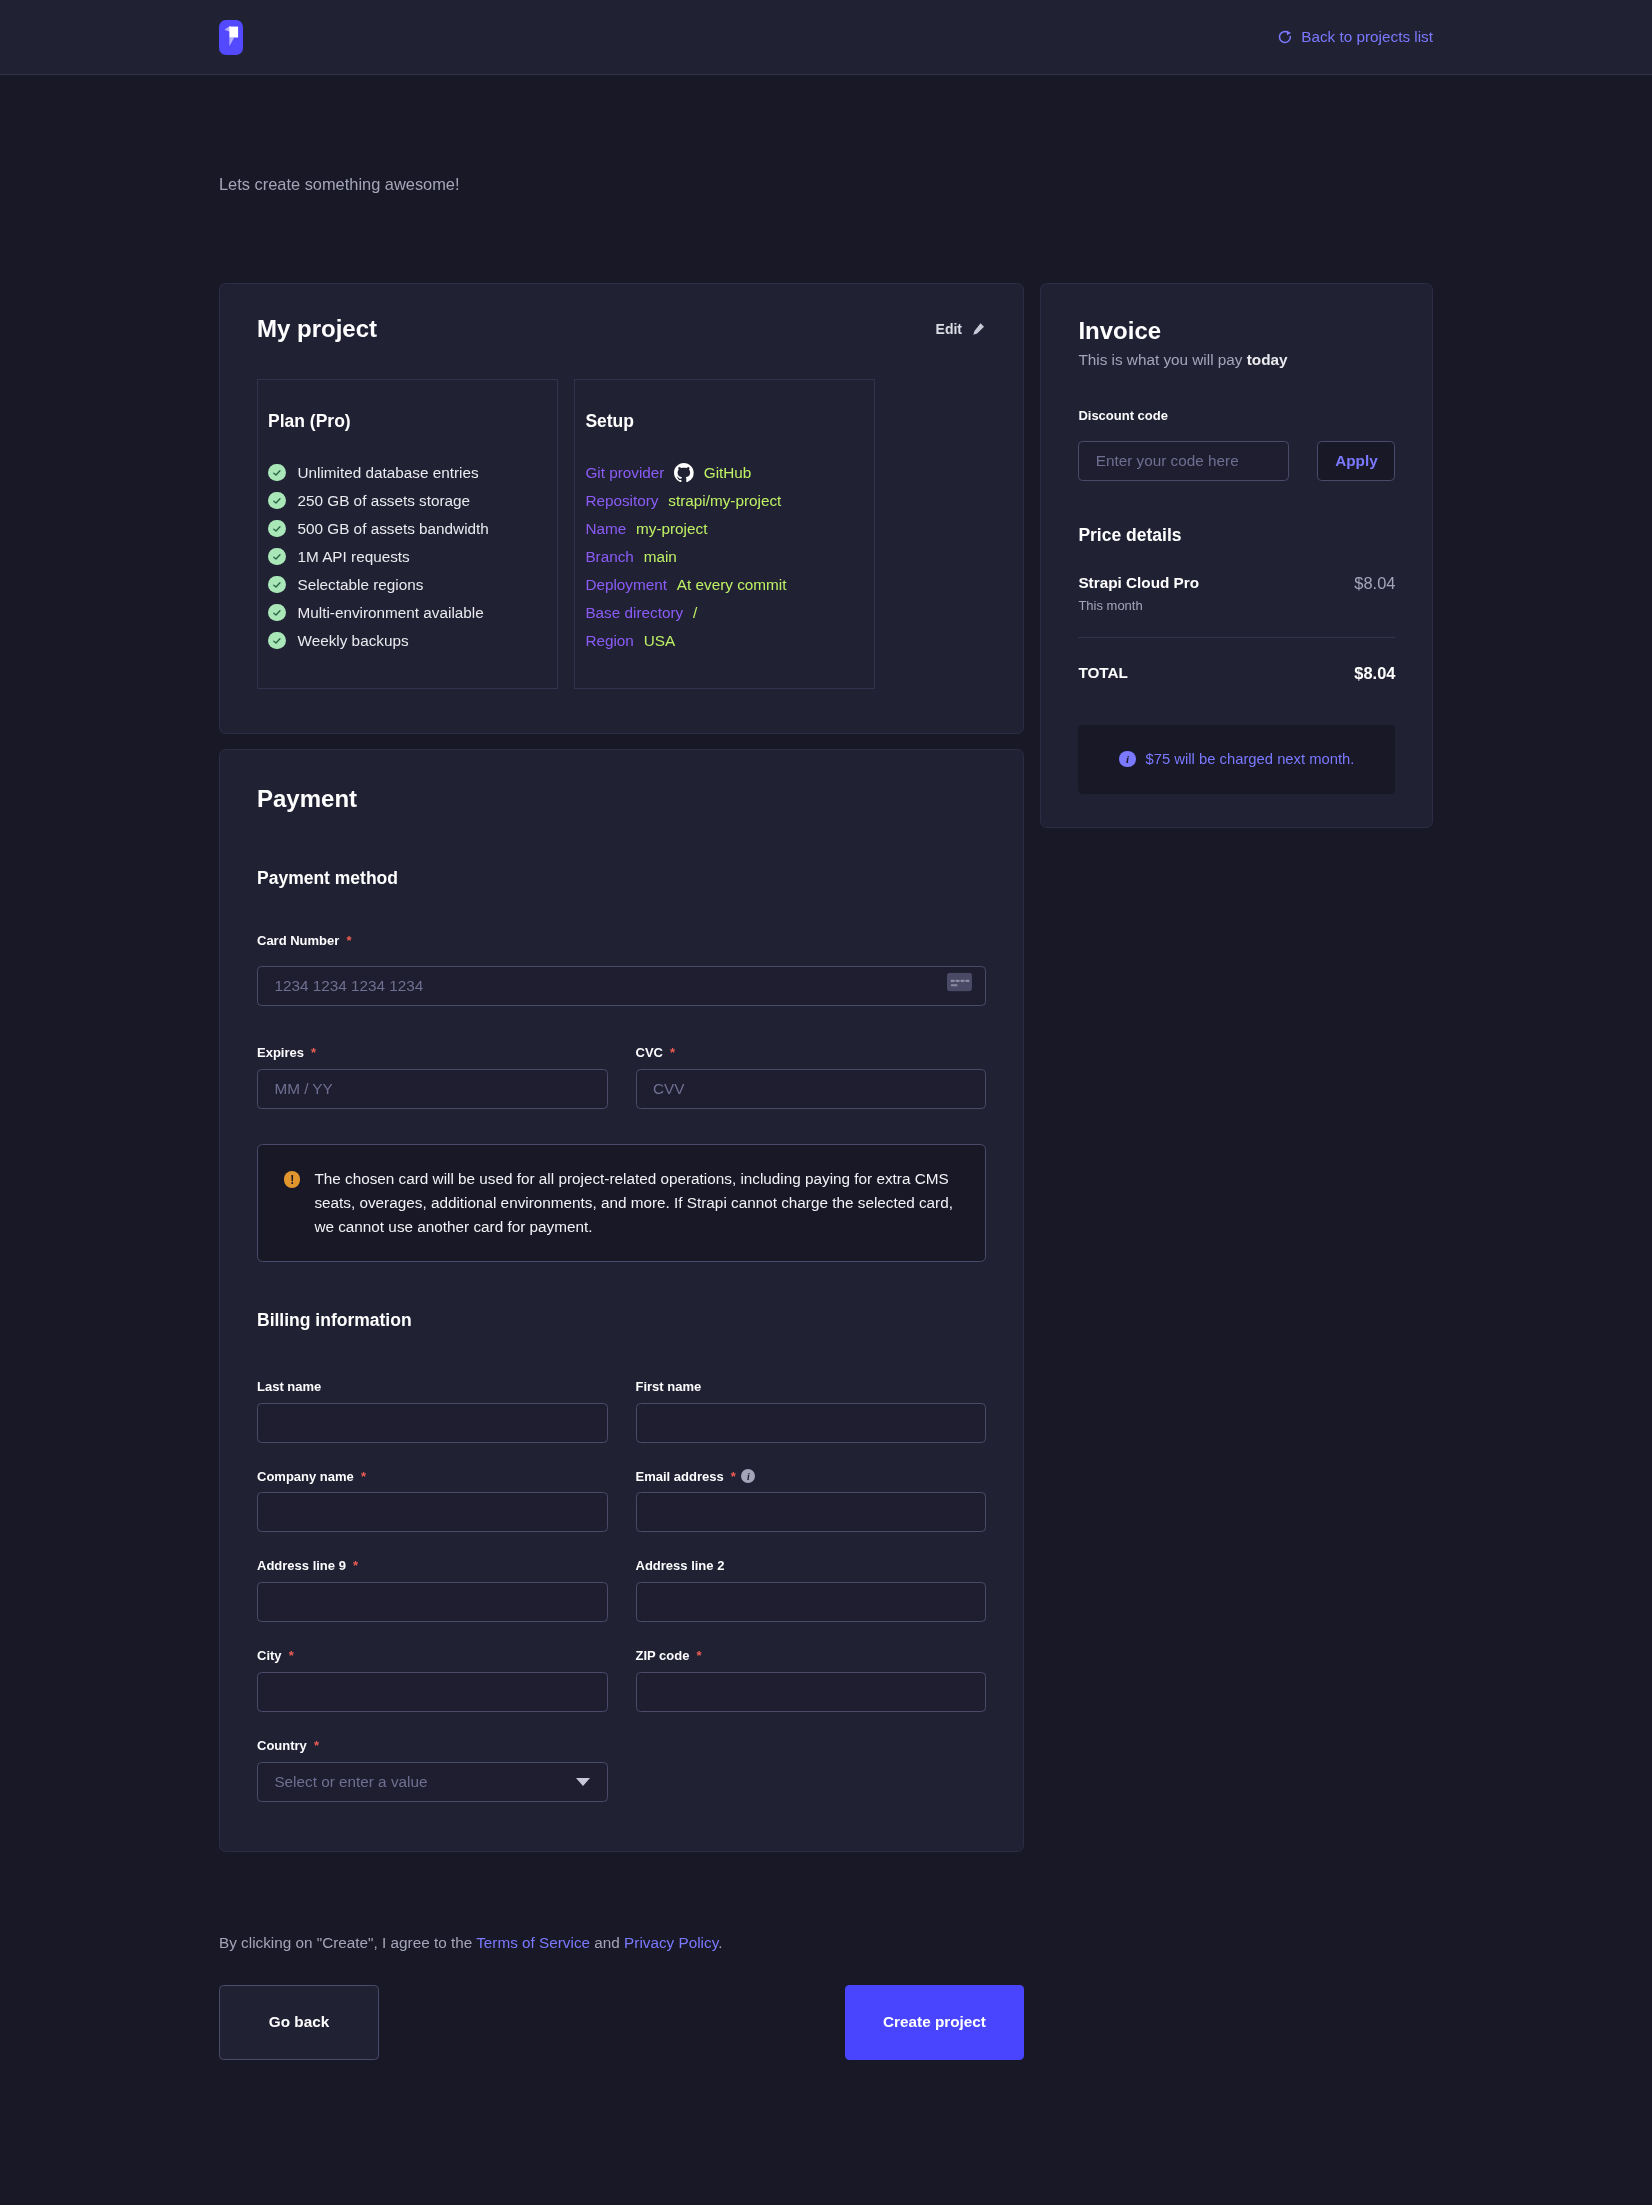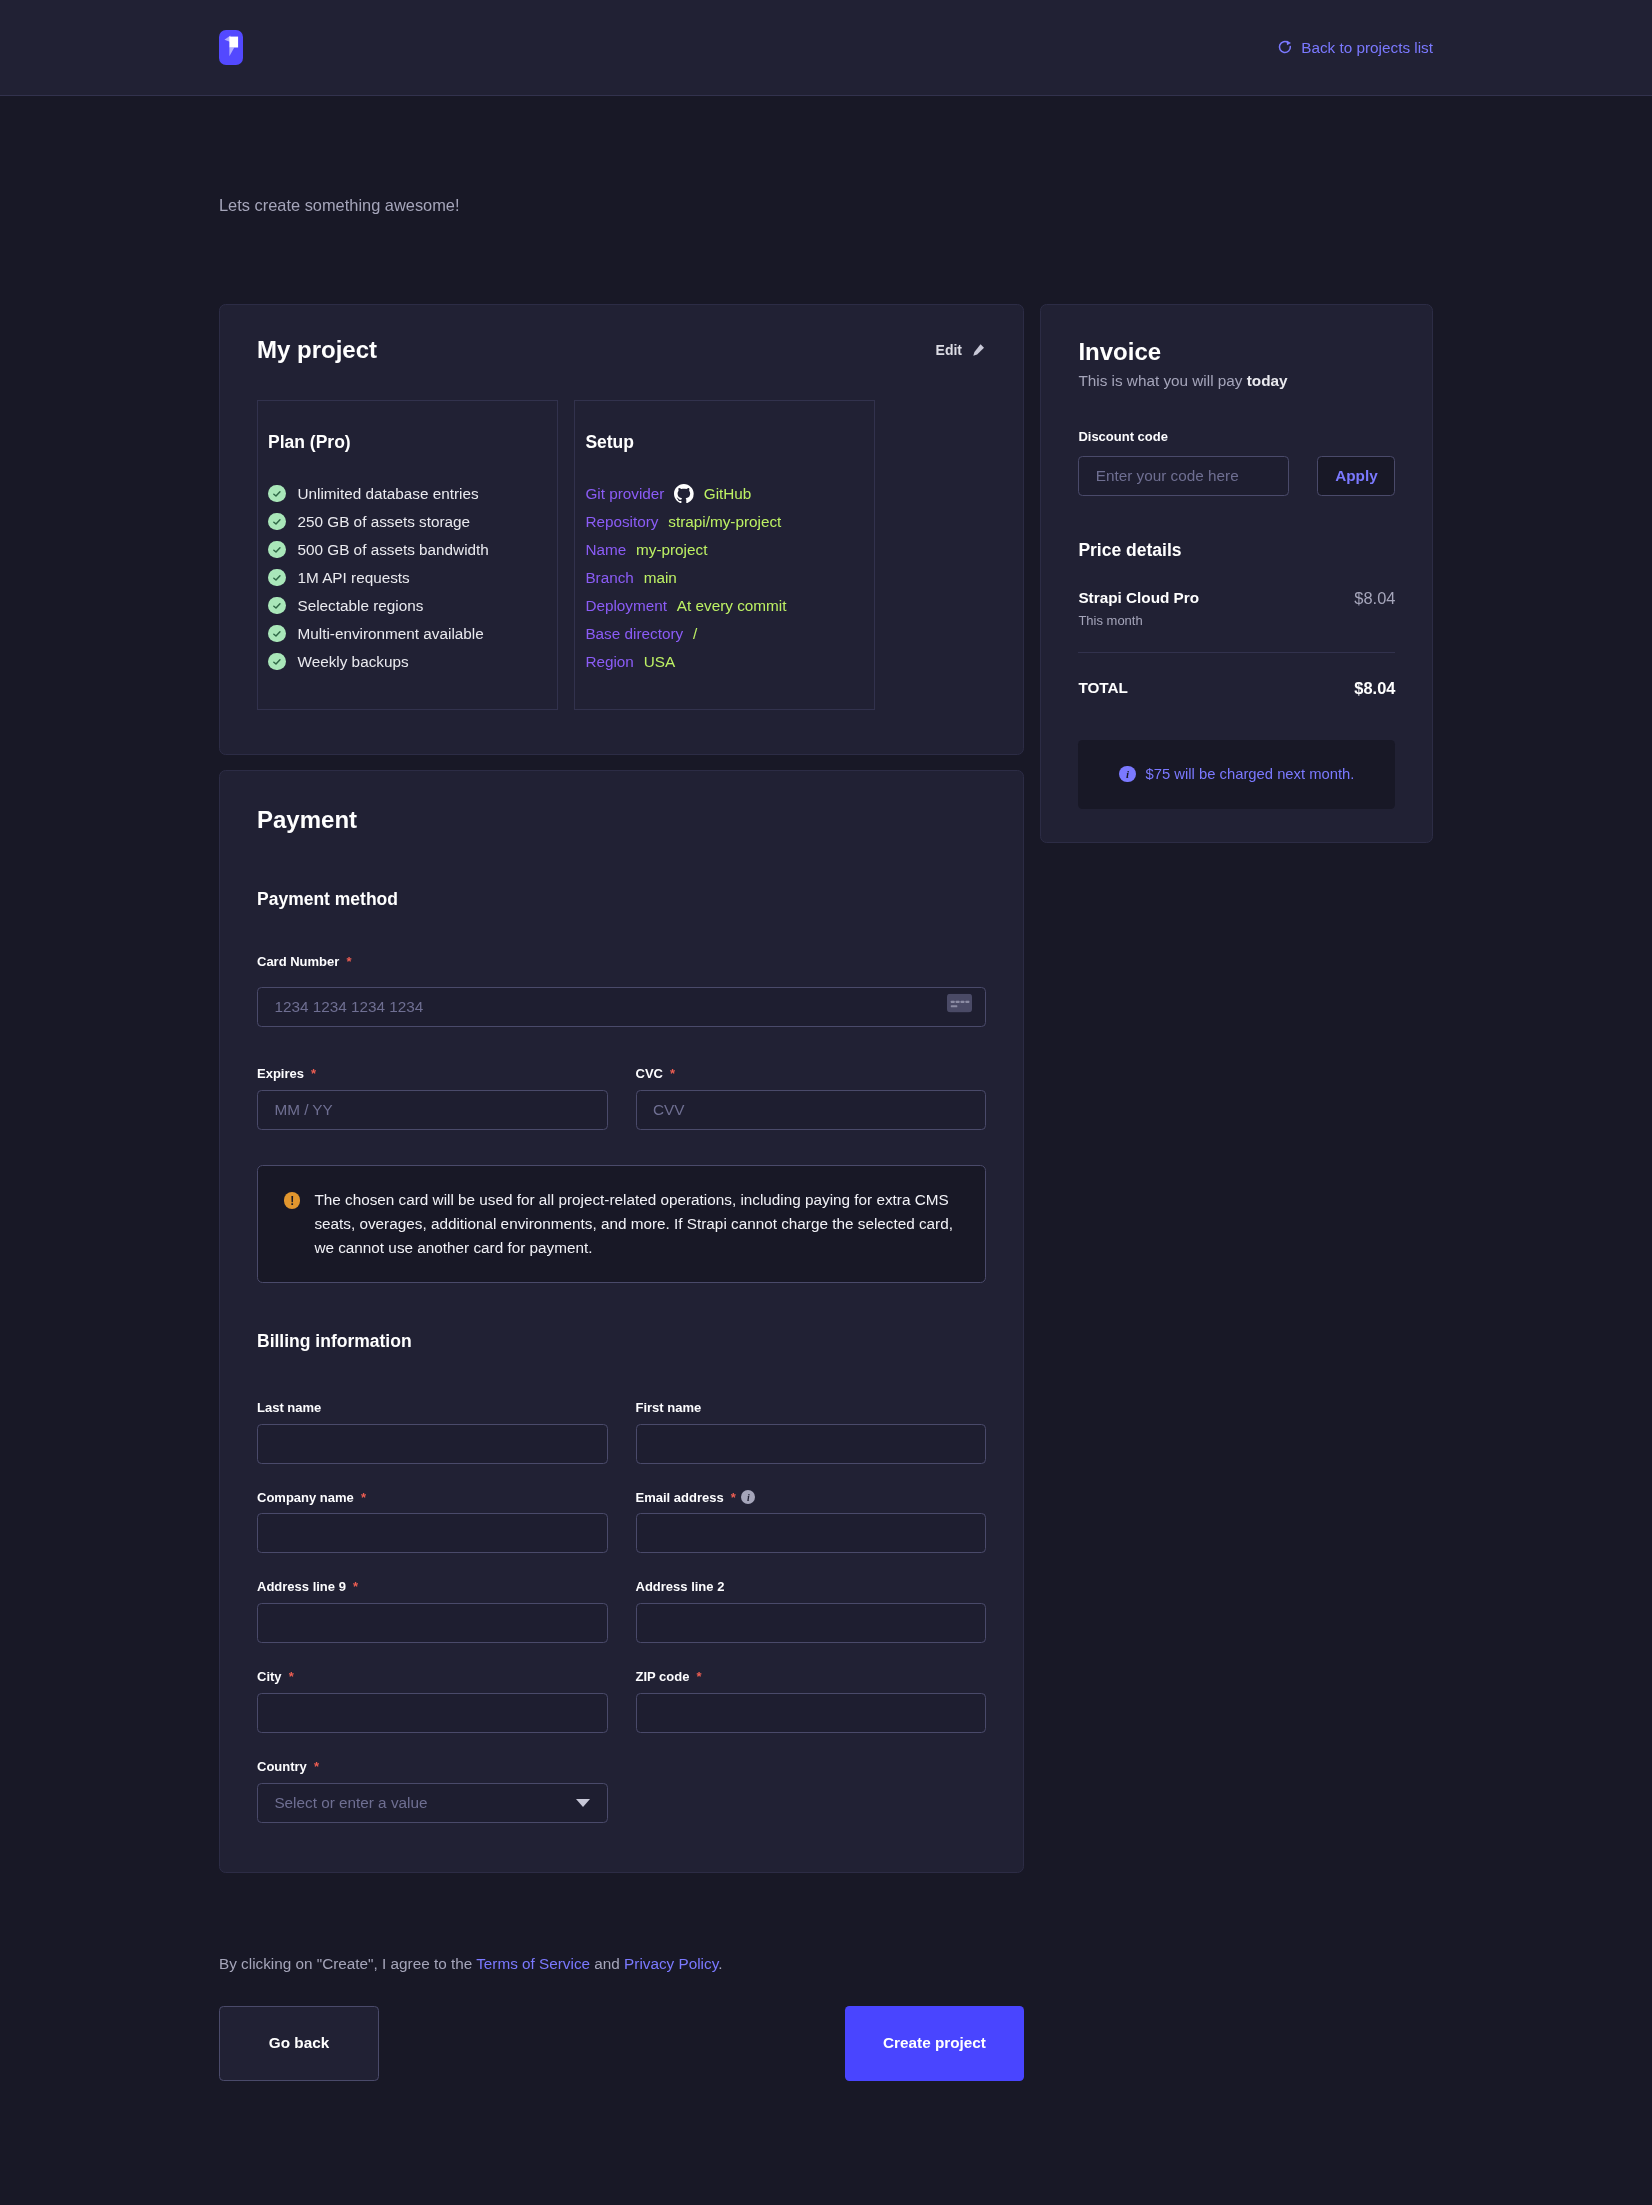--- a/index.html
+++ b/index.html
@@ -5,21 +5,21 @@
   * { margin:0; padding:0; box-sizing:border-box; }
   html,body { background:#181826; }
   body {
     width:1652px; min-height:2205px;
     font-family:"Liberation Sans", sans-serif;
     color:#ffffff;
     position:relative;
   }
   
   .topbar {
-    height:96px; background:#212134; border-bottom:1.1px solid #32324d;
+    height:75px; background:#212134; border-bottom:1.1px solid #32324d;
     display:flex; align-items:center; justify-content:space-between;
     padding:0 219px;
   }
   .logo {
     width:24px; height:35px; border-radius:7px; background:#5349ff;
     display:flex; align-items:center; justify-content:center; cursor:pointer;
   }
   .back-link {
     display:flex; align-items:center; gap:7.6px;
     color:#7b79ff; font-size:15.3px; cursor:pointer; text-decoration:none;
@@ -62,21 +62,21 @@
   .setup-row .s-label { font-weight:400; color:#8b5cf6; }
   .setup-row .s-value { color:#bef264; }
   .gh-icon { width:19.7px; height:19.7px; display:flex; align-items:center; }
   
   .invoice-card { padding:33px 37px; }
   .invoice-card h2 { font-size:24px; font-weight:700; }
   .invoice-sub { margin-top:6.6px; font-size:15.3px; color:#a5a5ba; }
   .invoice-sub b { color:#eaeaef; font-weight:600; }
   .field-label { display:block; font-size:13px; font-weight:600; color:#fdfdff; }
   .mt-discount { margin-top:39px; }
-  .discount-row { margin-top:12px; display:flex; gap:28px; }
+  .discount-row { margin-top:18px; display:flex; gap:28px; }
   .text-input {
     height:40px; background:#1e1e30; border:1.1px solid #4a4a6a; border-radius:4.4px;
     color:#ffffff; font-size:15.3px; padding:0 16.4px; width:100%; outline:none;
     font-family:"Liberation Sans", sans-serif;
   }
   .text-input::placeholder { color:#6f6f92; }
   .discount-row .text-input { flex:1; }
   .apply-btn {
     width:78px; height:40px; border-radius:4.4px; background:#181826;
     border:1.1px solid #4a4a6a; color:#7b79ff; font-size:15.3px; font-weight:700;

